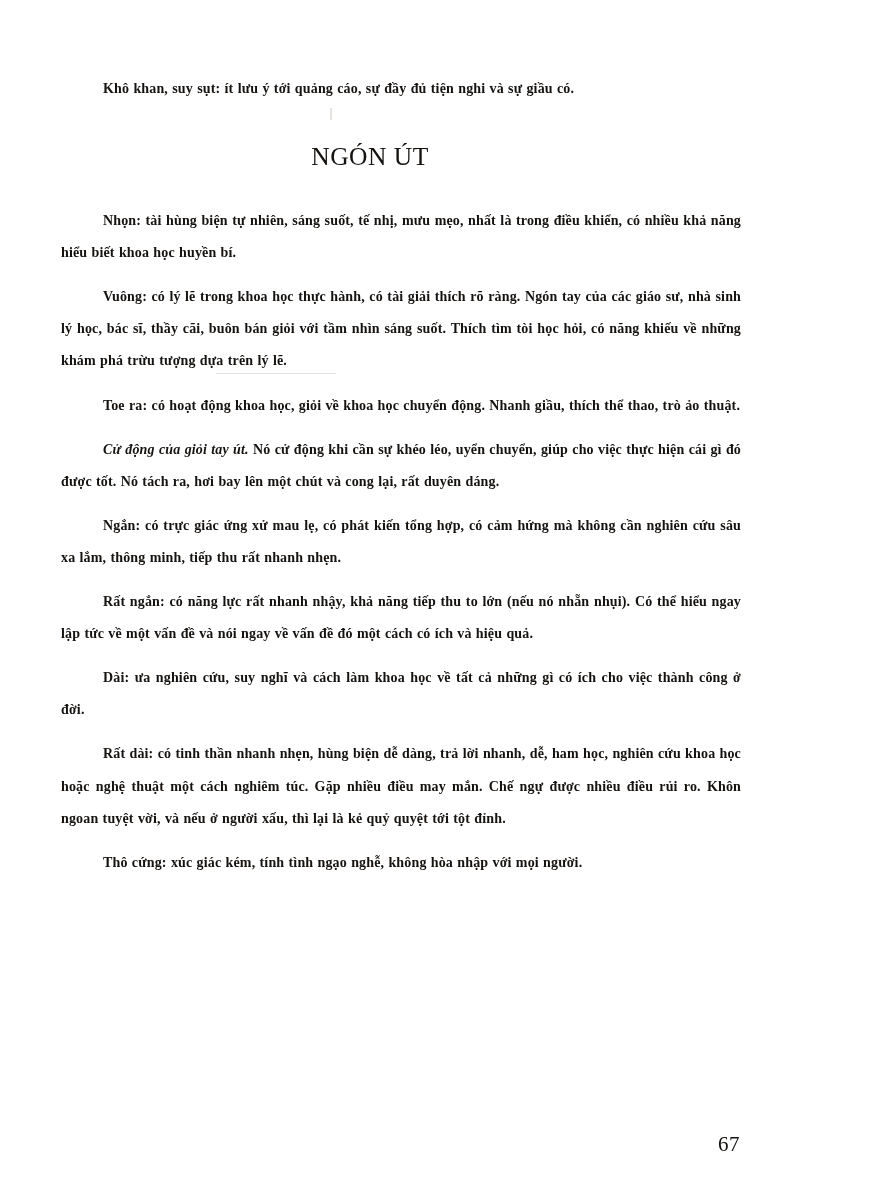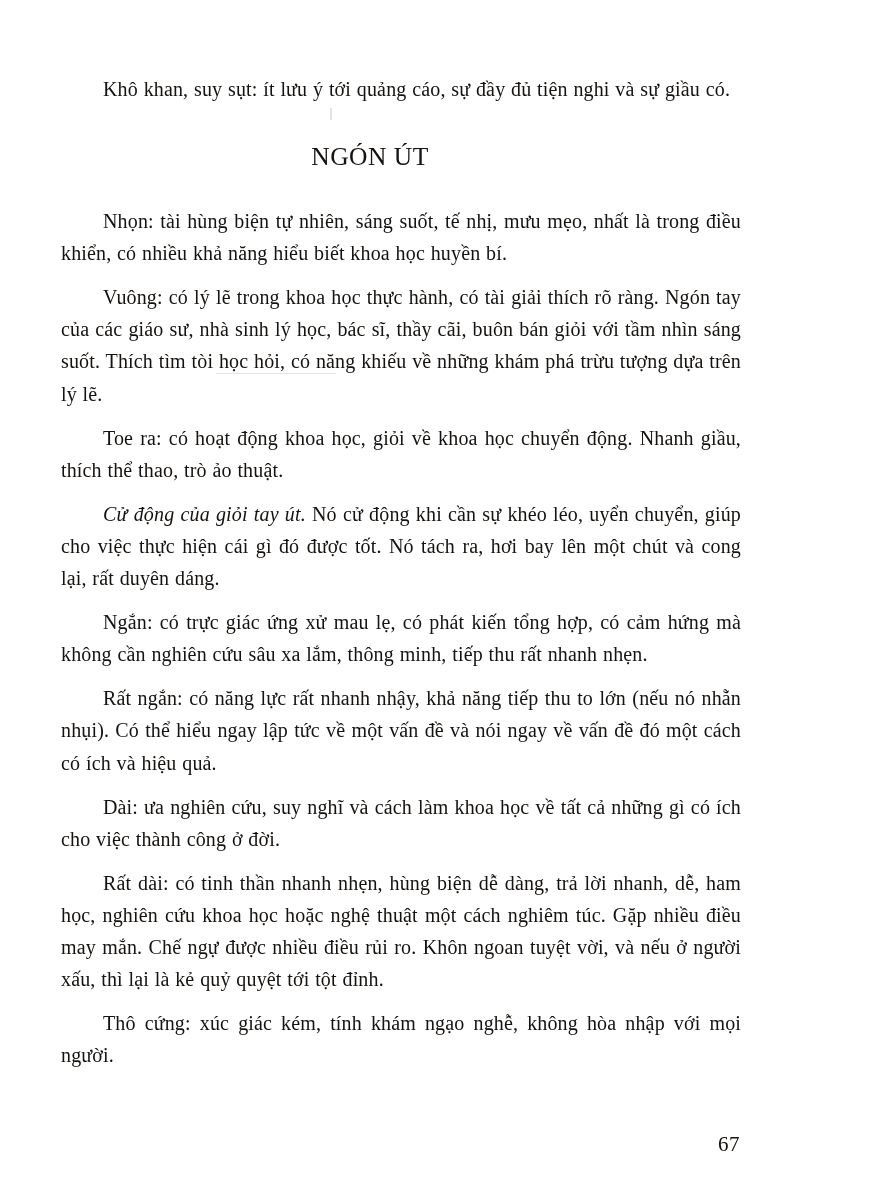--- a/index.html
+++ b/index.html
@@ -22,24 +22,25 @@
   .content {
     position: absolute;
     left: 61px;
     top: 73px;
     width: 680px;
   }
   p.para {
     margin: 0;
     text-align: justify;
     text-indent: 42px;
-    font-size: 20px;
+    font-size: 14px;
     line-height: 32.1px;
     letter-spacing: 0.15px;
     word-spacing: 0.6px;
+    font-weight: bold;
     -webkit-font-smoothing: none;
   }
   p.para + p.para {
     margin-top: 12px;
   }
   
   .heading {
     margin: 0;
     font-size: 25.5px;
     font-weight: normal;
@@ -87,19 +88,19 @@
     <p class="para">Nhọn: tài hùng biện tự nhiên, sáng suốt, tế nhị, mưu mẹo, nhất là trong điều khiển, có nhiều khả năng hiểu biết khoa học huyền bí.</p>
     <p class="para">Vuông: có lý lẽ trong khoa học thực hành, có tài giải thích rõ ràng. Ngón tay của các giáo sư, nhà sinh lý học, bác sĩ, thầy cãi, buôn bán giỏi với tầm nhìn sáng suốt. Thích tìm tòi học hỏi, có năng khiếu về những khám phá trừu tượng dựa trên lý lẽ.</p>
     <p class="para">Toe ra: có hoạt động khoa học, giỏi về khoa học chuyển động. Nhanh giầu, thích thể thao, trò ảo thuật.</p>
 
     <p class="para"><span class="italic-lead">Cử động của giỏi tay út.</span><span> Nó cử động khi cần sự khéo léo, uyển chuyển, giúp cho việc thực hiện cái gì đó được tốt. Nó tách ra, hơi bay lên một chút và cong lại, rất duyên dáng.</span></p>
 
     <p class="para">Ngắn: có trực giác ứng xử mau lẹ, có phát kiến tổng hợp, có cảm hứng mà không cần nghiên cứu sâu xa lắm, thông minh, tiếp thu rất nhanh nhẹn.</p>
     <p class="para">Rất ngắn: có năng lực rất nhanh nhậy, khả năng tiếp thu to lớn (nếu nó nhẵn nhụi). Có thể hiểu ngay lập tức về một vấn đề và nói ngay về vấn đề đó một cách có ích và hiệu quả.</p>
     <p class="para">Dài: ưa nghiên cứu, suy nghĩ và cách làm khoa học về tất cả những gì có ích cho việc thành công ở đời.</p>
     <p class="para">Rất dài: có tinh thần nhanh nhẹn, hùng biện dễ dàng, trả lời nhanh, dễ, ham học, nghiên cứu khoa học hoặc nghệ thuật một cách nghiêm túc. Gặp nhiều điều may mắn. Chế ngự được nhiều điều rủi ro. Khôn ngoan tuyệt vời, và nếu ở người xấu, thì lại là kẻ quỷ quyệt tới tột đỉnh.</p>
-    <p class="para">Thô cứng: xúc giác kém, tính khám ngạo nghễ, không hòa nhập với mọi người.</p>
+    <p class="para">Thô cứng: xúc giác kém, tính tình ngạo nghễ, không hòa nhập với mọi người.</p>
 
   </div>
 
   <div class="page-number">67</div>
 
 </div>
 
 </body></html>

